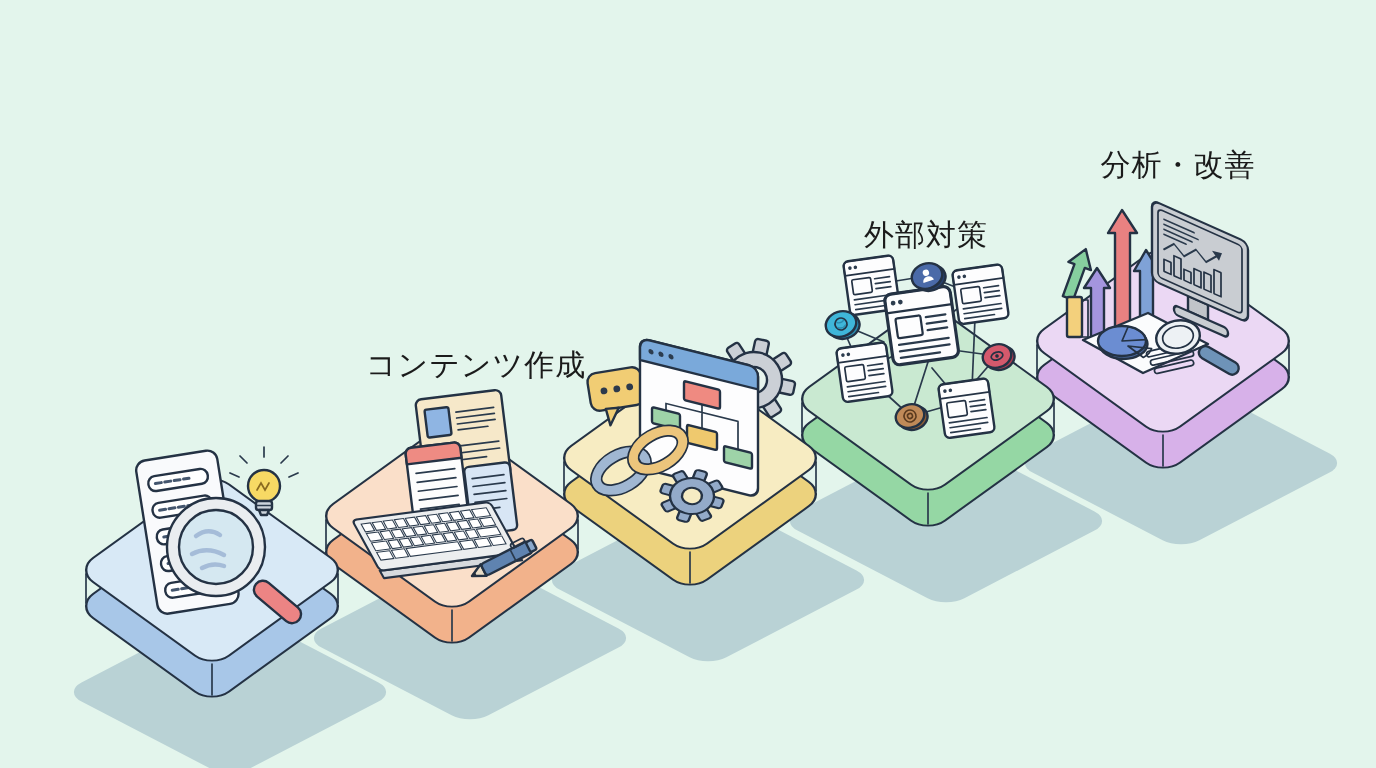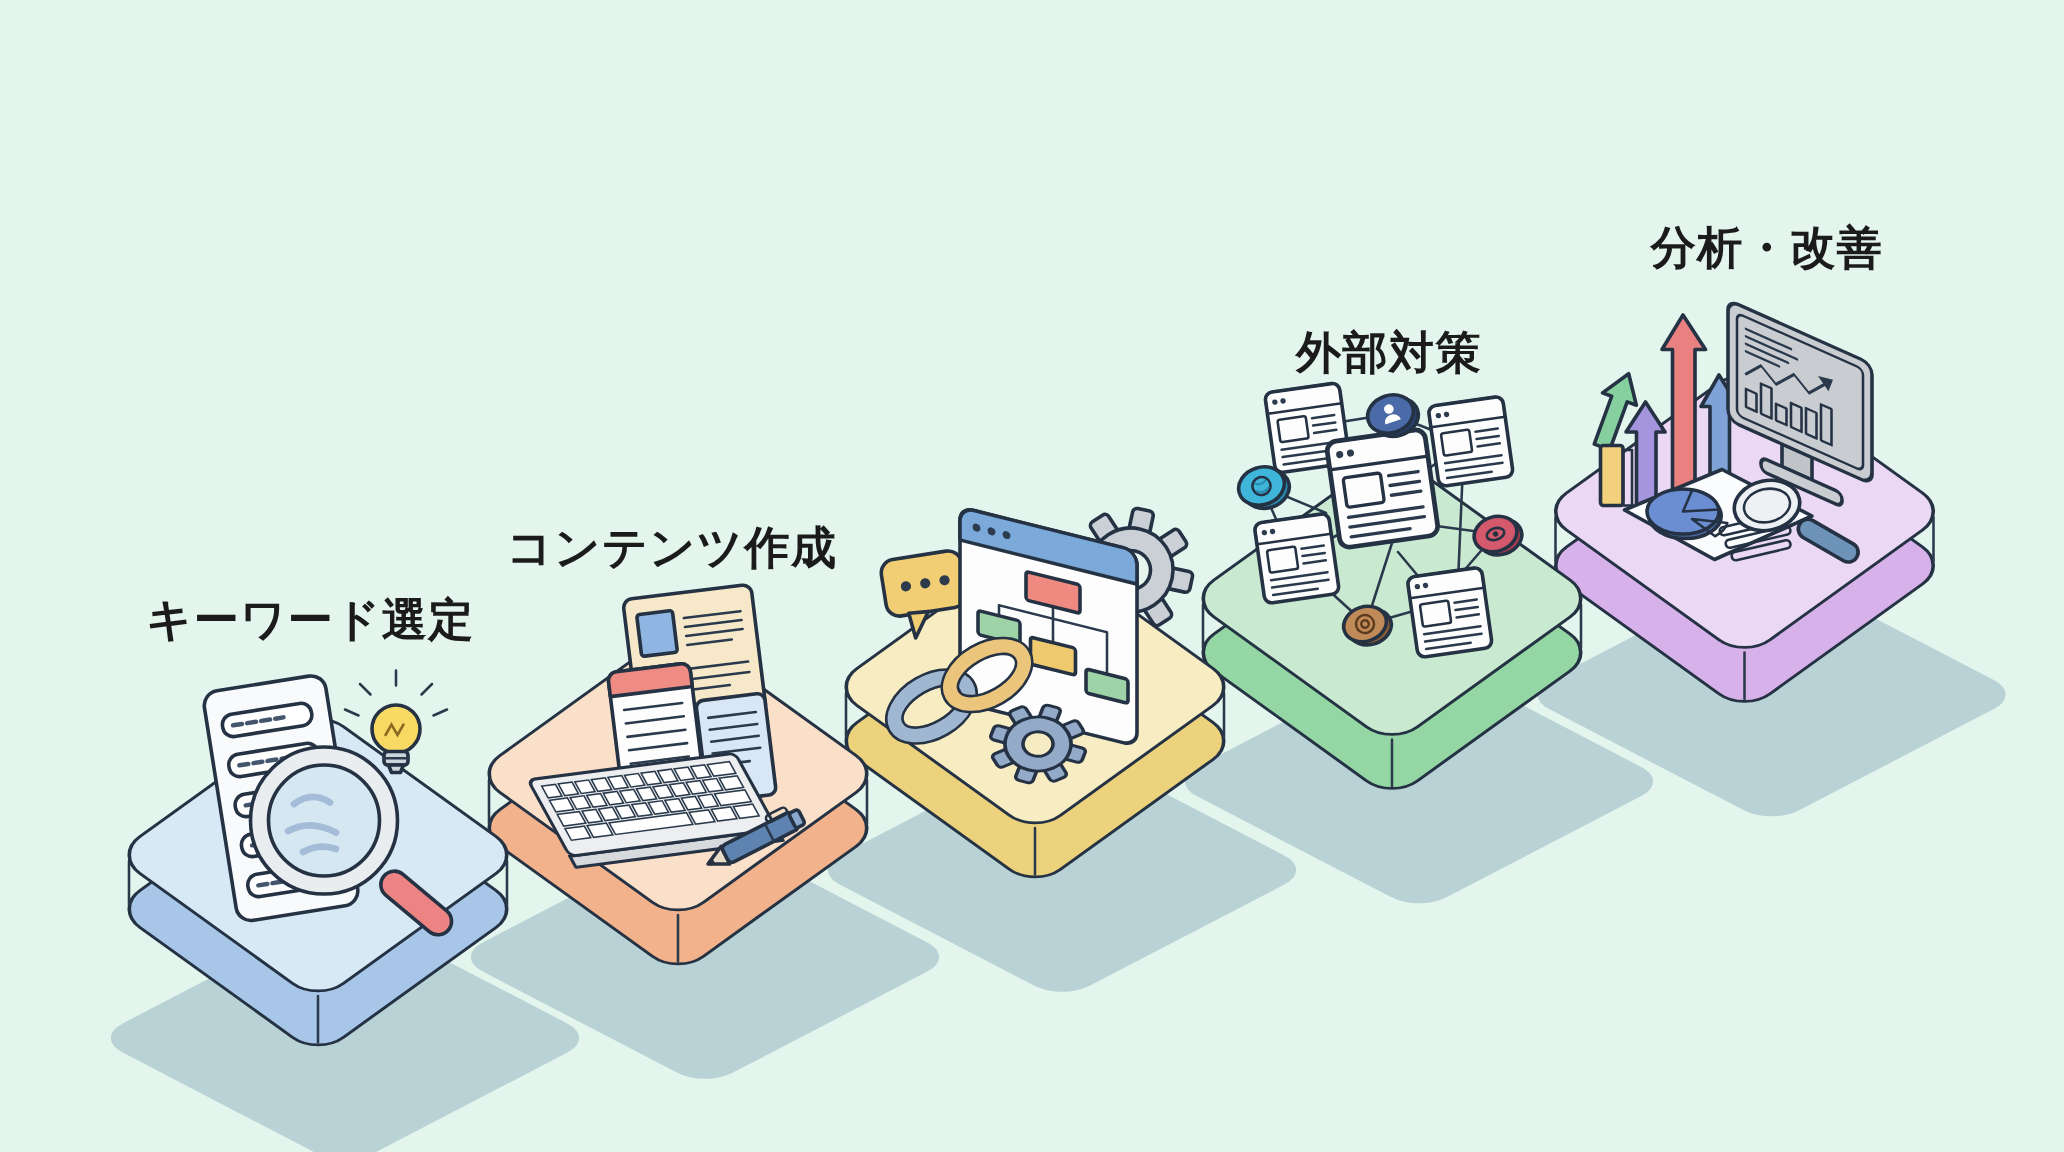--- a/index.html
+++ b/index.html
@@ -2,21 +2,21 @@
 <html><head>
 <meta charset="utf-8">
 <style>
   html,body{margin:0;padding:0;}
   body{width:1376px;height:768px;position:relative;overflow:hidden;font-family:"Liberation Sans","DejaVu Sans",sans-serif;}
   #stage{position:absolute;inset:0;}
   svg{display:block;}
   .ol{stroke:#243244;stroke-width:2.4;stroke-linejoin:round;stroke-linecap:round;}
   .ol2{stroke:#243244;stroke-width:1.7;stroke-linejoin:round;stroke-linecap:round;fill:none;}
   .ln{stroke:#2a3a4c;stroke-width:1.7;stroke-linecap:round;fill:none;}
-  .step-label{position:absolute;transform:translateX(-50%);color:#1b1b1b;font-weight:700;
+  .step-label{position:absolute;transform:translateX(-50%);color:#1b1b1b;font-weight:400;
               font-size:30px;letter-spacing:1px;white-space:nowrap;}
 </style>
 </head>
 <body>
 
 <div id="stage">
 <svg width="1376" height="768" viewBox="0 0 1376 768" xmlns="http://www.w3.org/2000/svg">
   <defs>
     <g id="miniwin">
       <rect x="0" y="0" width="50" height="54" rx="5" fill="#fdfdfe" class="ol" stroke-width="2.2"></rect>
@@ -304,17 +304,16 @@
       </g>
       <circle cx="216" cy="547" r="49" fill="#eaedf0" class="ol"></circle>
       <circle cx="216" cy="547" r="37" fill="#d5e8f1" class="ol" stroke-width="2"></circle>
       <g stroke="#a5bcd8" stroke-width="4.5" fill="none" stroke-linecap="round">
         <path d="M196,536 q12,-9 24,-1 M192,554 q15,-8 32,1 M202,568 q11,-6 22,-2"></path>
       </g>
     </g>
   </g>
 </svg>
 
-<div class="step-label" style="left:207px;top:393px;">キーワード選定</div>
-<div class="step-label" style="left:448px;top:345px;">コンテンツ作成</div>
+<div class="step-label" style="left:476px;top:345px;">コンテンツ作成</div>
 <div class="step-label" style="left:926px;top:215px;text-align:right;">外部対策</div>
 <div class="step-label" style="left:1178px;top:145px;">分析・改善</div>
 </div>
 
 </body></html>

